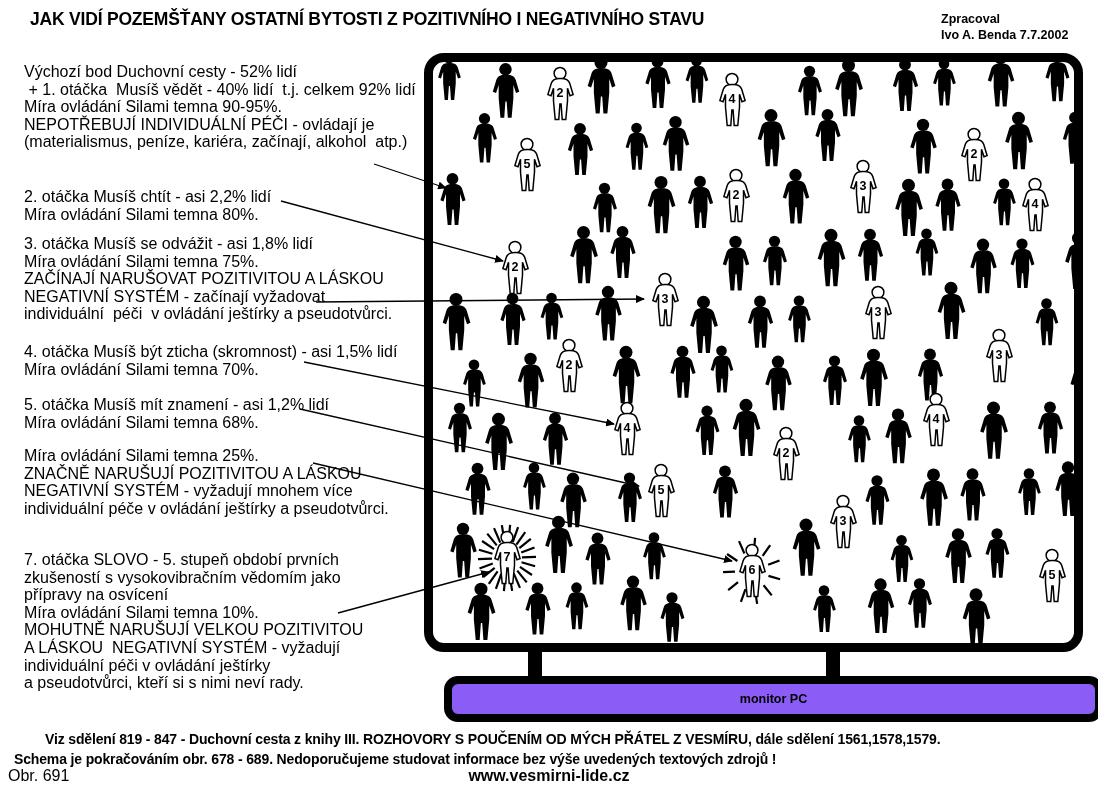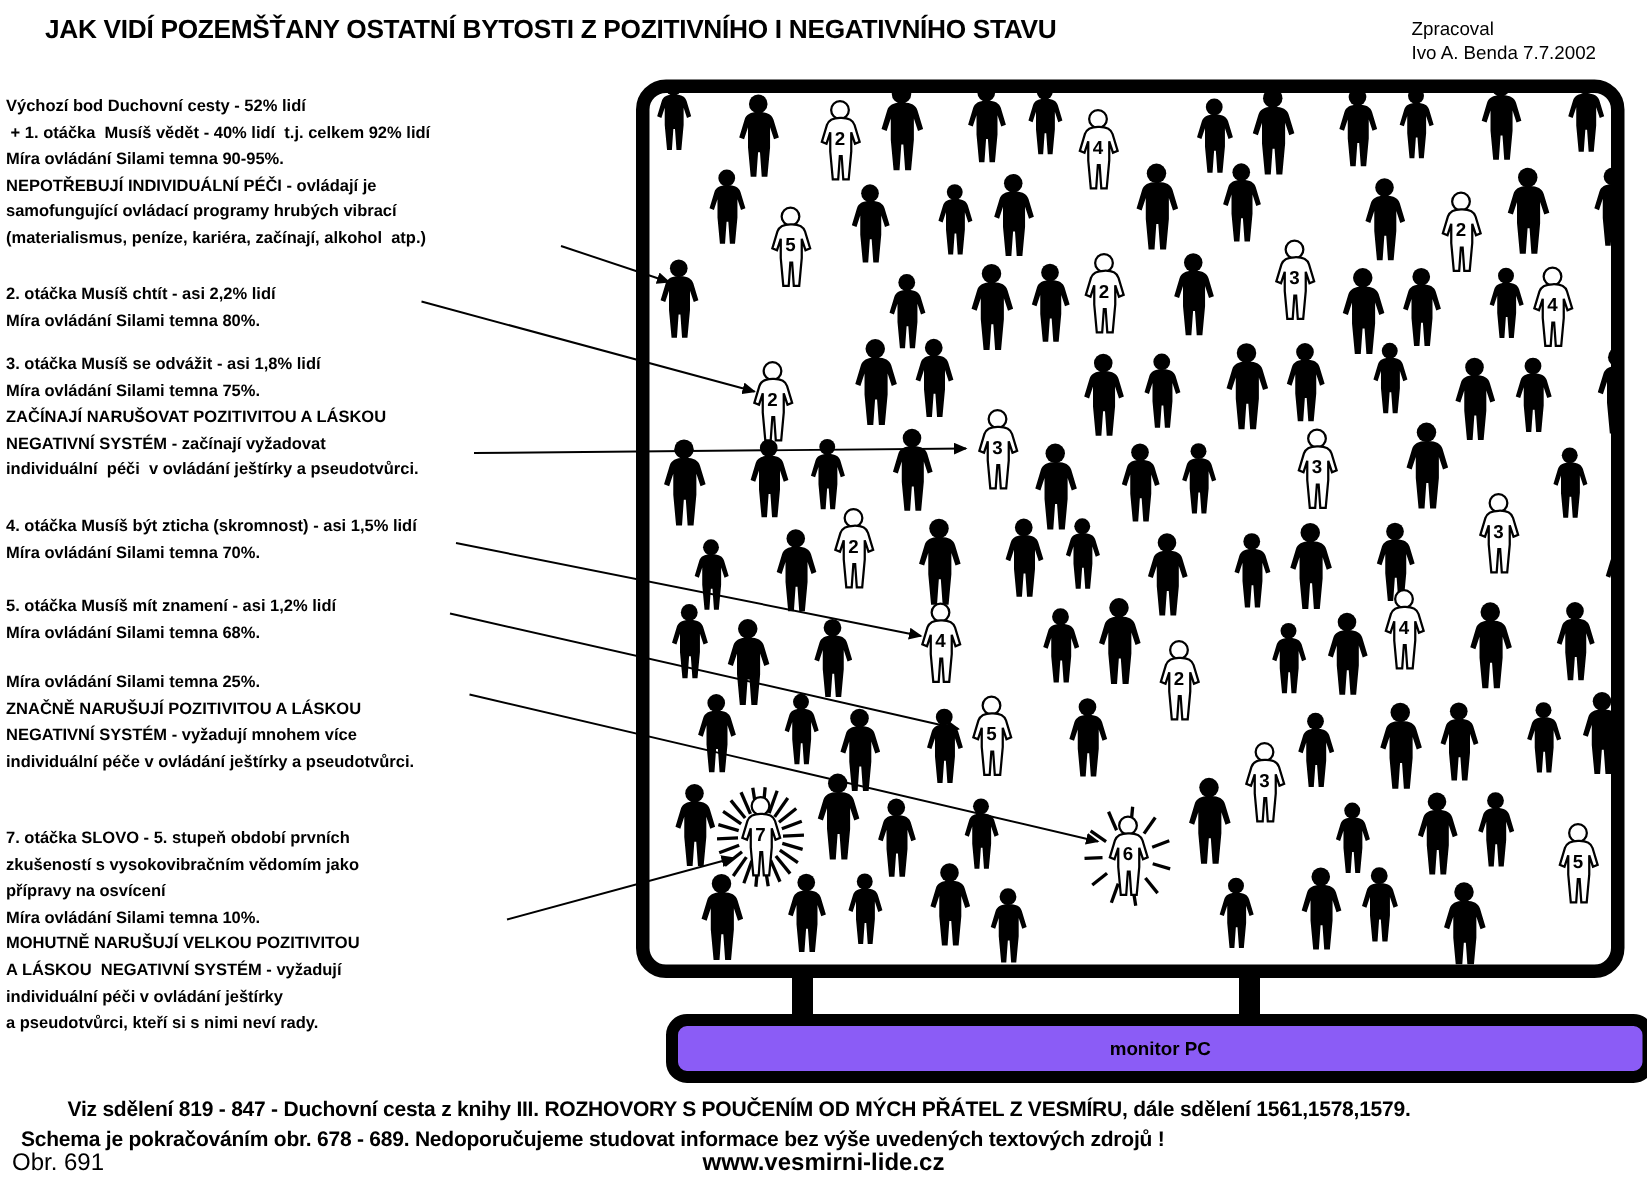--- a/index.html
+++ b/index.html
@@ -6,24 +6,24 @@
   body{
     width:1098px;height:795px;position:relative;background:#fff;color:#000;
     font-family:"Liberation Sans",sans-serif;overflow:hidden;
   }
   .title{
     position:absolute;top:9px;left:30px;width:935px;text-align:left;
     font-size:17.5px;font-weight:bold;letter-spacing:-0.2px;z-index:10;
   }
   .credit{
     position:absolute;top:11px;left:941px;width:152px;
-    font-size:12.5px;font-weight:normal;line-height:16px;z-index:10;
+    font-size:12.5px;font-weight:bold;line-height:16px;z-index:10;
   }
   .annotation{
-    position:absolute;left:4px;width:422px;font-size:11px;font-weight:bold;
+    position:absolute;left:24px;width:422px;font-size:16px;font-weight:normal;
     line-height:17.6px;white-space:pre;z-index:10;
   }
   .ann-1{top:63px}.ann-2{top:188px}.ann-3{top:235px}.ann-4{top:343px}
   .ann-5{top:396px}.ann-6{top:447px}.ann-7{top:551px}
   .screen{
     position:absolute;left:424px;top:53px;width:659px;height:599px;
     border:9px solid #000;border-radius:20px;box-sizing:border-box;background:#fff;z-index:1;
   }
   .screen-inner{
     position:absolute;left:433px;top:62px;width:642px;height:581px;
@@ -50,21 +50,21 @@
 </head>
 <body>
 
 <div class="title">JAK VIDÍ POZEMŠŤANY OSTATNÍ BYTOSTI Z POZITIVNÍHO I NEGATIVNÍHO STAVU</div>
 
 <div class="credit">
   <div>Zpracoval</div>
   <div>Ivo A. Benda  7.7.2002</div>
 </div>
 
-<div class="annotation ann-1"><div>Výchozí bod Duchovní cesty - 52% lidí</div><div> + 1. otáčka  Musíš vědět - 40% lidí  t.j. celkem 92% lidí</div><div>Míra ovládání Silami temna 90-95%.</div><div>NEPOTŘEBUJÍ INDIVIDUÁLNÍ PÉČI - ovládají je</div><div>samofungující ovládací programy hrubých vibrací</div><div>(materialismus, peníze, kariéra, začínají, alkohol  atp.)</div></div>
+<div class="annotation ann-1"><div>Výchozí bod Duchovní cesty - 52% lidí</div><div> + 1. otáčka  Musíš vědět - 40% lidí  t.j. celkem 92% lidí</div><div>Míra ovládání Silami temna 90-95%.</div><div>NEPOTŘEBUJÍ INDIVIDUÁLNÍ PÉČI - ovládají je</div><div>(materialismus, peníze, kariéra, začínají, alkohol  atp.)</div></div>
 <div class="annotation ann-2"><div>2. otáčka Musíš chtít - asi 2,2% lidí</div><div>Míra ovládání Silami temna 80%.</div></div>
 <div class="annotation ann-3"><div>3. otáčka Musíš se odvážit - asi 1,8% lidí</div><div>Míra ovládání Silami temna 75%.</div><div>ZAČÍNAJÍ NARUŠOVAT POZITIVITOU A LÁSKOU</div><div>NEGATIVNÍ SYSTÉM - začínají vyžadovat</div><div>individuální  péči  v ovládání ještírky a pseudotvůrci.</div></div>
 <div class="annotation ann-4"><div>4. otáčka Musíš být zticha (skromnost) - asi 1,5% lidí</div><div>Míra ovládání Silami temna 70%.</div></div>
 <div class="annotation ann-5"><div>5. otáčka Musíš mít znamení - asi 1,2% lidí</div><div>Míra ovládání Silami temna 68%.</div></div>
 <div class="annotation ann-6"><div>Míra ovládání Silami temna 25%.</div><div>ZNAČNĚ NARUŠUJÍ POZITIVITOU A LÁSKOU</div><div>NEGATIVNÍ SYSTÉM - vyžadují mnohem více</div><div>individuální péče v ovládání ještírky a pseudotvůrci.</div></div>
 <div class="annotation ann-7"><div>7. otáčka SLOVO - 5. stupeň období prvních</div><div>zkušeností s vysokovibračním vědomím jako</div><div>přípravy na osvícení</div><div>Míra ovládání Silami temna 10%.</div><div>MOHUTNĚ NARUŠUJÍ VELKOU POZITIVITOU</div><div>A LÁSKOU  NEGATIVNÍ SYSTÉM - vyžadují</div><div>individuální péči v ovládání ještírky</div><div>a pseudotvůrci, kteří si s nimi neví rady.</div></div>
 
 <div class="screen"></div>
 <div class="screen-inner">
   <svg id="figures-svg" width="642" height="581" viewBox="433 62 642 581" xmlns="http://www.w3.org/2000/svg">

